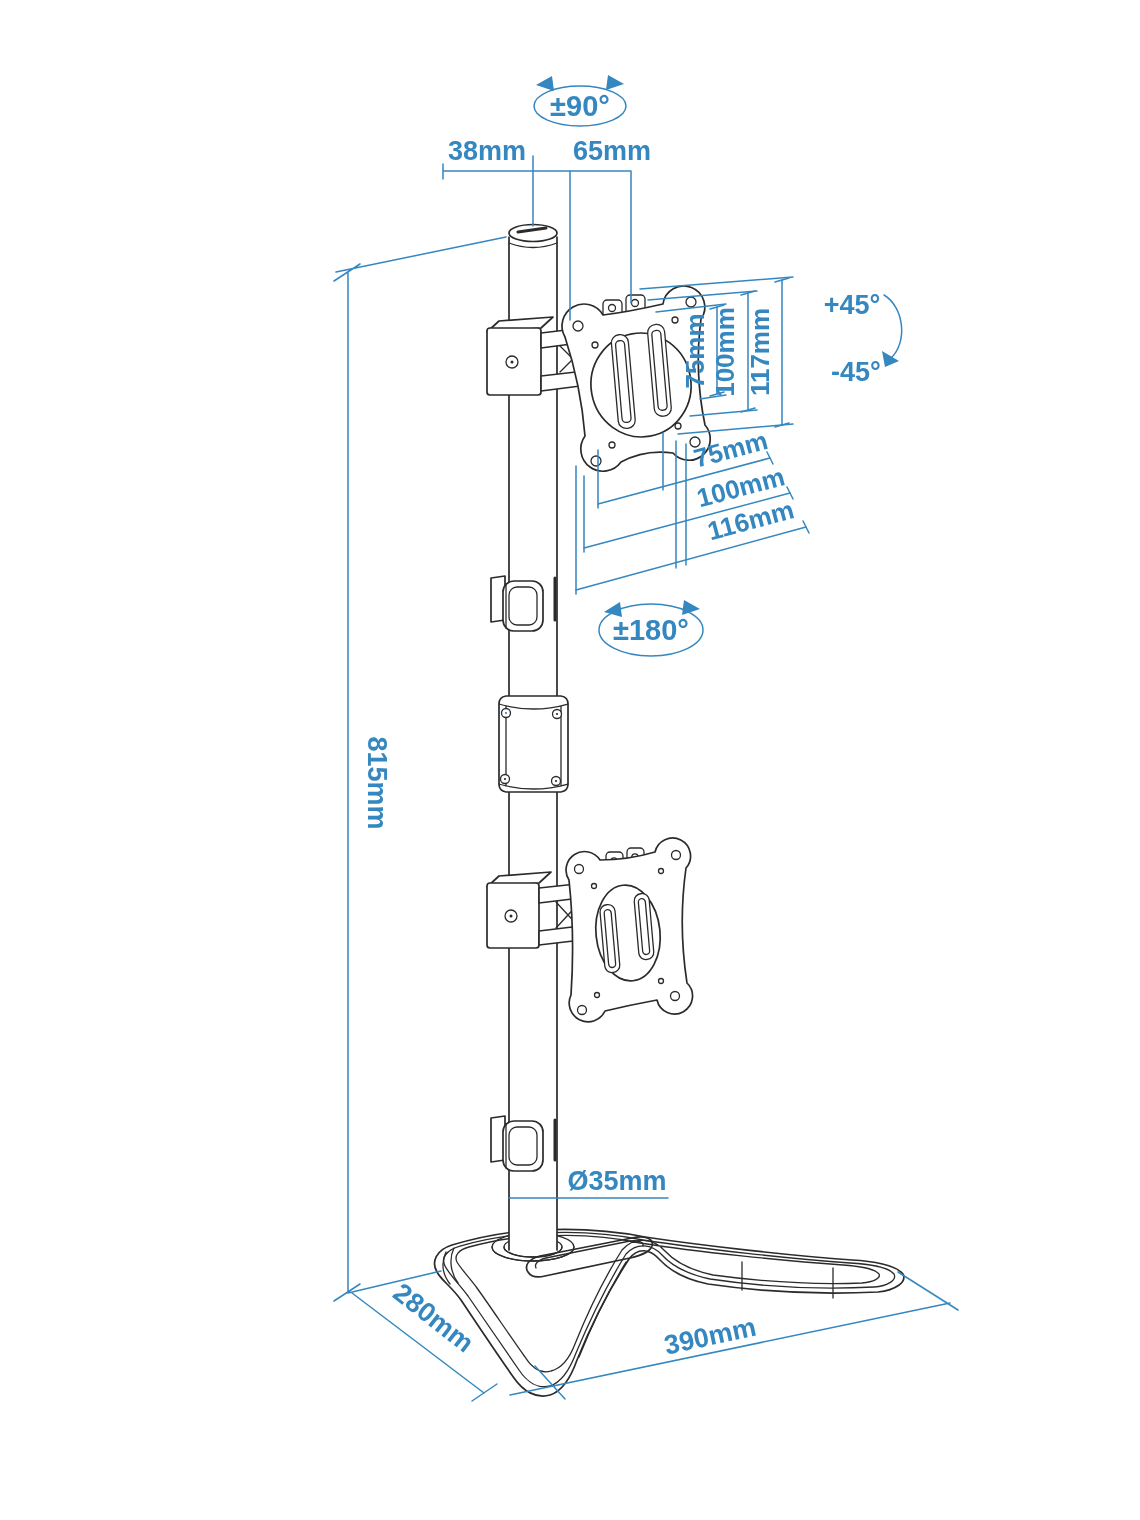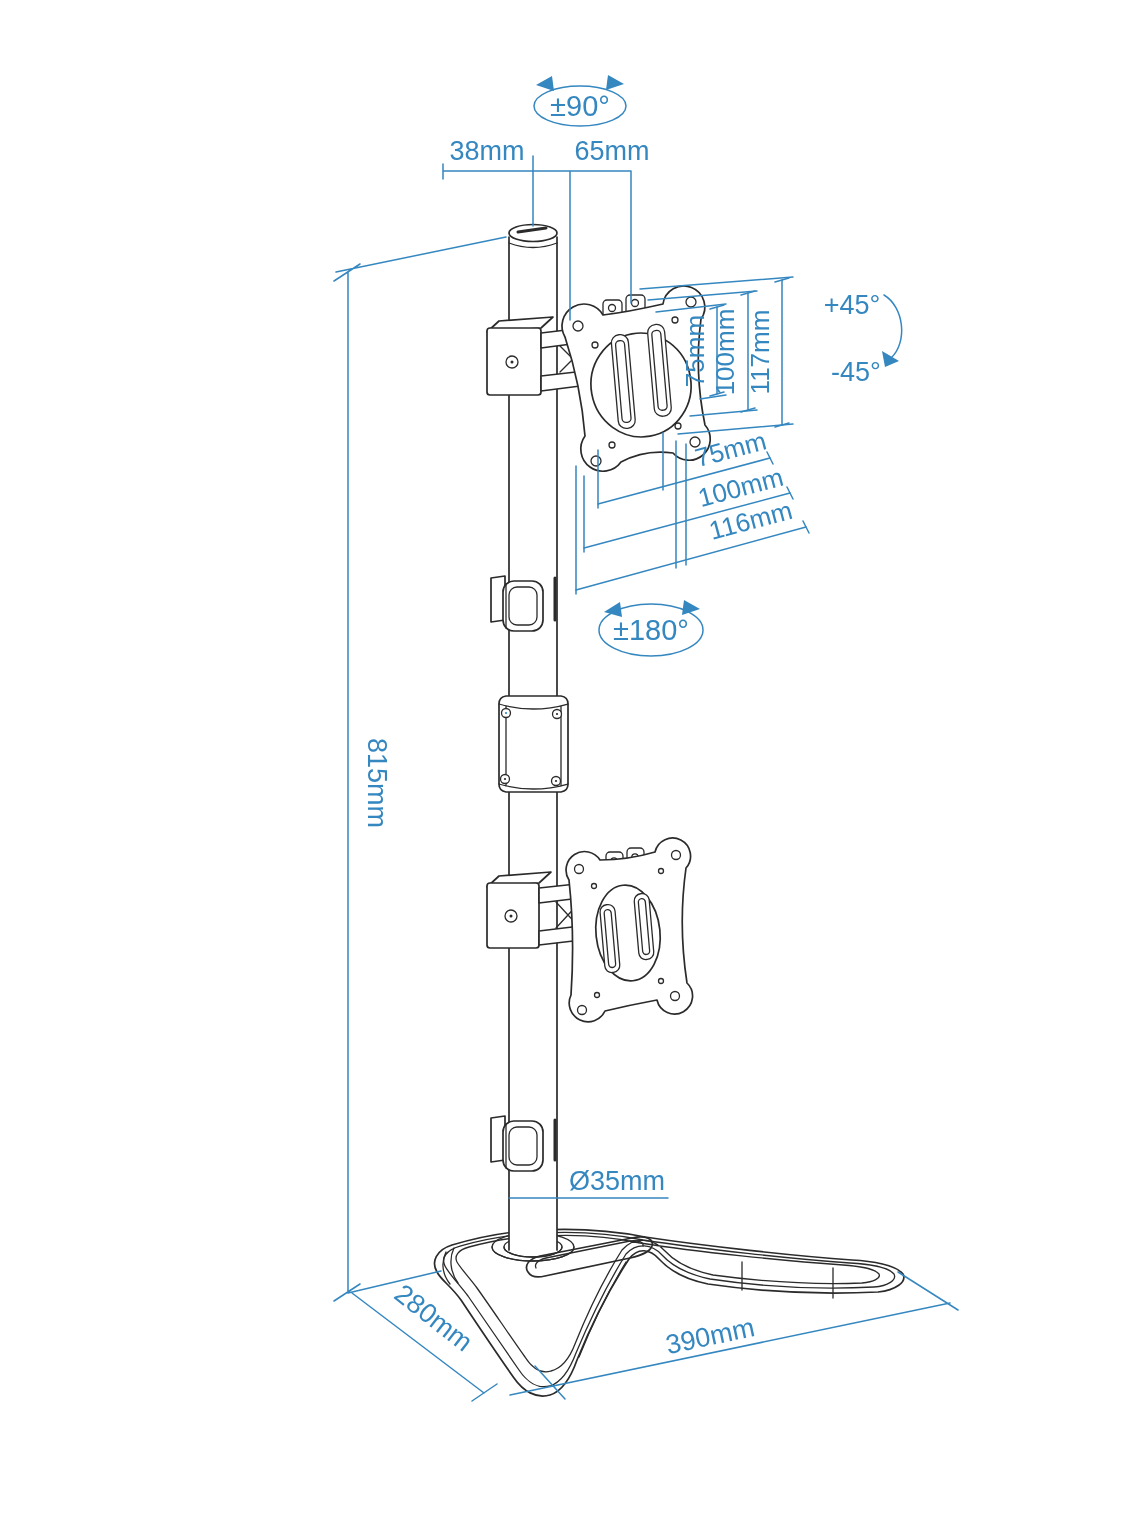--- a/index.html
+++ b/index.html
@@ -1,18 +1,18 @@
 <!DOCTYPE html>
 <html style="--dim: #3587c0; --line: #2b2b2b; --bg: #ffffff;"><head>
 <meta charset="utf-8">
 <style>
   :root{ --dim:#3587c0; --line:#2b2b2b; --bg:#ffffff; }
   html,body{margin:0;padding:0;background:var(--bg);}
   .stage{position:relative;width:1140px;height:1432px;background:var(--bg);overflow:hidden;
-         font-family:"Liberation Sans", sans-serif;}
+         font-family:"Liberation Sans", sans-serif;font-weight:bold;}
   svg{position:absolute;left:0;top:0;}
   .k  {stroke:var(--line);fill:none;stroke-width:1.7;stroke-linecap:round;stroke-linejoin:round;}
   .kt {stroke:var(--line);fill:none;stroke-width:1.3;stroke-linecap:round;stroke-linejoin:round;}
   .kw {stroke:var(--line);fill:var(--bg);stroke-width:1.7;stroke-linejoin:round;}
   .kw2{stroke:var(--line);fill:var(--bg);stroke-width:1.3;stroke-linejoin:round;}
   .kb {stroke:var(--line);fill:none;stroke-width:3;stroke-linecap:round;}
   .b  {stroke:var(--dim);fill:none;stroke-width:1.5;stroke-linecap:round;}
   .bt {fill:var(--dim);stroke:none;}
   text{fill:var(--dim);font-family:"Liberation Sans", sans-serif;}
   .lbl {font-size:27px;}

